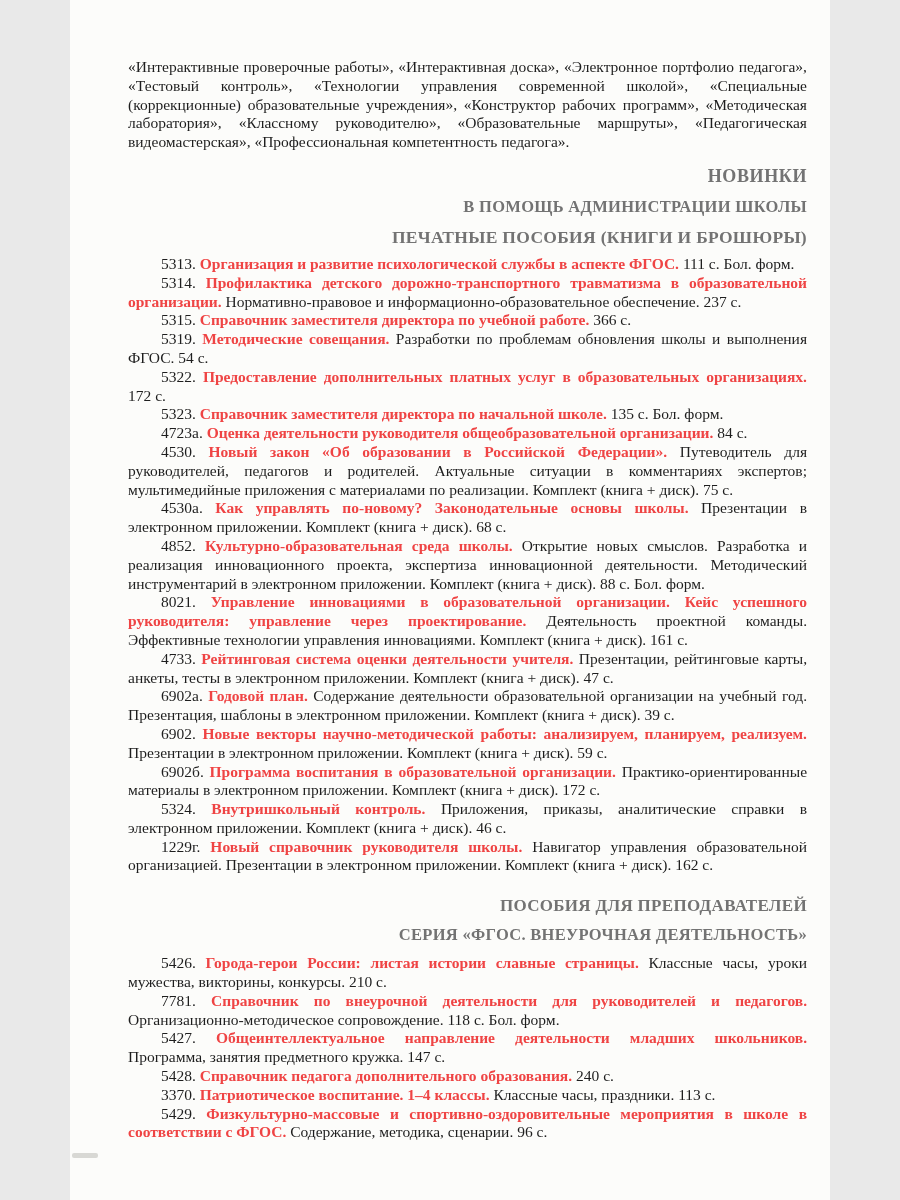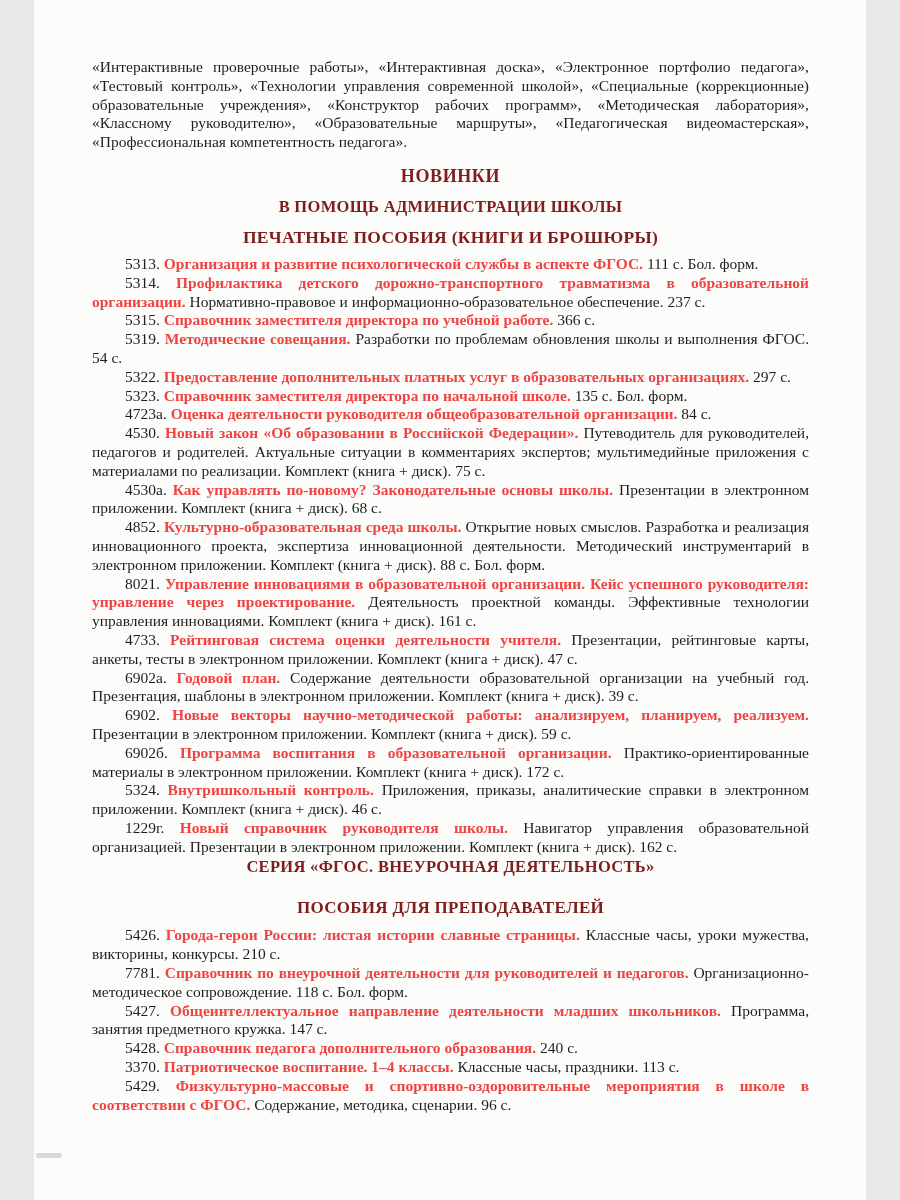--- a/index.html
+++ b/index.html
@@ -2,40 +2,40 @@
 <html lang="ru"><head>
 <meta charset="utf-8">
 <style>
   html, body {
     margin: 0;
     padding: 0;
     background: #e9e9e9;
   }
   .page {
     position: relative;
-    width: 832px;
+    width: 760px;
     height: 1200px;
     margin: 0 auto;
     background: #fcfcfa;
     color: #1e1e1e;
     font-family: "Liberation Serif", "DejaVu Serif", serif;
     font-size: 15.5px;
     line-height: 18.8px;
     overflow: hidden;
     box-sizing: border-box;
-    padding: 58px 57px 0 58px;
+    padding: 58px 23px 0 58px;
   }
   .intro {
     text-align: justify;
     margin: 0 0 13px 0;
   }
   .heading {
-    text-align: center;
+    text-align: right;
     font-weight: bold;
-    color: #7f1d1d;
+    color: #737373;
   }
   .h-novelties {
     font-size: 18px;
     line-height: 22px;
     margin: 0 0 9px 0;
     letter-spacing: 0.6px;
   }
   .h-printed {
     font-size: 17.5px;
     line-height: 22px;
@@ -90,21 +90,21 @@
   <div class="items">
   <p class="item"><span>5313.</span> <span class="bold">Организация и развитие психологической службы в аспекте ФГОС.</span> <span>111 с. Бол. форм.</span></p>
 
   <p class="item"><span>5314.</span> <span class="bold">Профилактика детского дорожно-транспортного травматизма в образовательной организации.</span> <span>Нормативно-правовое и информационно-образовательное обеспечение. 237 с.</span></p>
 
   <p class="item"><span>5315.</span> <span class="bold">Справочник заместителя директора по учебной работе.</span> <span>366 с.</span></p>
 
   <p class="item"><span>5319.</span> <span class="bold">Методические совещания.</span> <span>Разработки по проблемам обновления школы и выполнения ФГОС. 54 с.</span></p>
 
 
-  <p class="item"><span>5322.</span> <span class="bold">Предоставление дополнительных платных услуг в образовательных организациях.</span> <span>297 с.</span></p>
+  <p class="item"><span>5322.</span> <span class="bold">Предоставление дополнительных платных услуг в образовательных организациях.</span> <span>172 с.</span></p>
 
   <p class="item"><span>5323.</span> <span class="bold">Справочник заместителя директора по начальной школе.</span> <span>135 с. Бол. форм.</span></p>
 
   <p class="item"><span>4723а.</span> <span class="bold">Оценка деятельности руководителя общеобразовательной организации.</span> <span>84 с.</span></p>
 
   <p class="item"><span>4530.</span> <span class="bold">Новый закон «Об образовании в Российской Федерации».</span> <span>Путеводитель для руководителей, педагогов и родителей. Актуальные ситуации в комментариях экспертов; мультимедийные приложения с материалами по реализации. Комплект (книга + диск). 75 с.</span></p>
 
   <p class="item"><span>4530а.</span> <span class="bold">Как управлять по-новому? Законодательные основы школы.</span> <span>Презентации в электронном приложении. Комплект (книга + диск). 68 с.</span></p>
 
   <p class="item"><span>4852.</span> <span class="bold">Культурно-образовательная среда школы.</span> <span>Открытие новых смыслов. Разработка и реализация инновационного проекта, экспертиза инновационной деятельности. Методический инструментарий в электронном приложении. Комплект (книга + диск). 88 с. Бол. форм.</span></p>
@@ -117,23 +117,23 @@
 
   <p class="item"><span>6902.</span> <span class="bold">Новые векторы научно-методической работы: анализируем, планируем, реализуем.</span> <span>Презентации в электронном приложении. Комплект (книга + диск). 59 с.</span></p>
 
   <p class="item"><span>6902б.</span> <span class="bold">Программа воспитания в образовательной организации.</span> <span>Практико-ориентированные материалы в электронном приложении. Комплект (книга + диск). 172 с.</span></p>
 
   <p class="item"><span>5324.</span> <span class="bold">Внутришкольный контроль.</span> <span>Приложения, приказы, аналитические справки в электронном приложении. Комплект (книга + диск). 46 с.</span></p>
 
   <p class="item"><span>1229г.</span> <span class="bold">Новый справочник руководителя школы.</span> <span>Навигатор управления образовательной организацией. Презентации в электронном приложении. Комплект (книга + диск). 162 с.</span></p>
 </div>
 
+  <div class="heading h-teachers">ПОСОБИЯ ДЛЯ ПРЕПОДАВАТЕЛЕЙ</div>
+
   <div class="heading h-section">СЕРИЯ «ФГОС. ВНЕУРОЧНАЯ ДЕЯТЕЛЬНОСТЬ»</div>
-
-  <div class="heading h-teachers">ПОСОБИЯ ДЛЯ ПРЕПОДАВАТЕЛЕЙ</div>
 
   <div class="items">
   <p class="item"><span>5426.</span> <span class="bold">Города-герои России: листая истории славные страницы.</span> <span>Классные часы, уроки мужества, викторины, конкурсы. 210 с.</span></p>
 
   <p class="item"><span>7781.</span> <span class="bold">Справочник по внеурочной деятельности для руководителей и педагогов.</span> <span>Организационно-методическое сопровождение. 118 с. Бол. форм.</span></p>
 
   <p class="item"><span>5427.</span> <span class="bold">Общеинтеллектуальное направление деятельности младших школьников.</span> <span>Программа, занятия предметного кружка. 147 с.</span></p>
 
   <p class="item"><span>5428.</span> <span class="bold">Справочник педагога дополнительного образования.</span> <span>240 с.</span></p>
 

